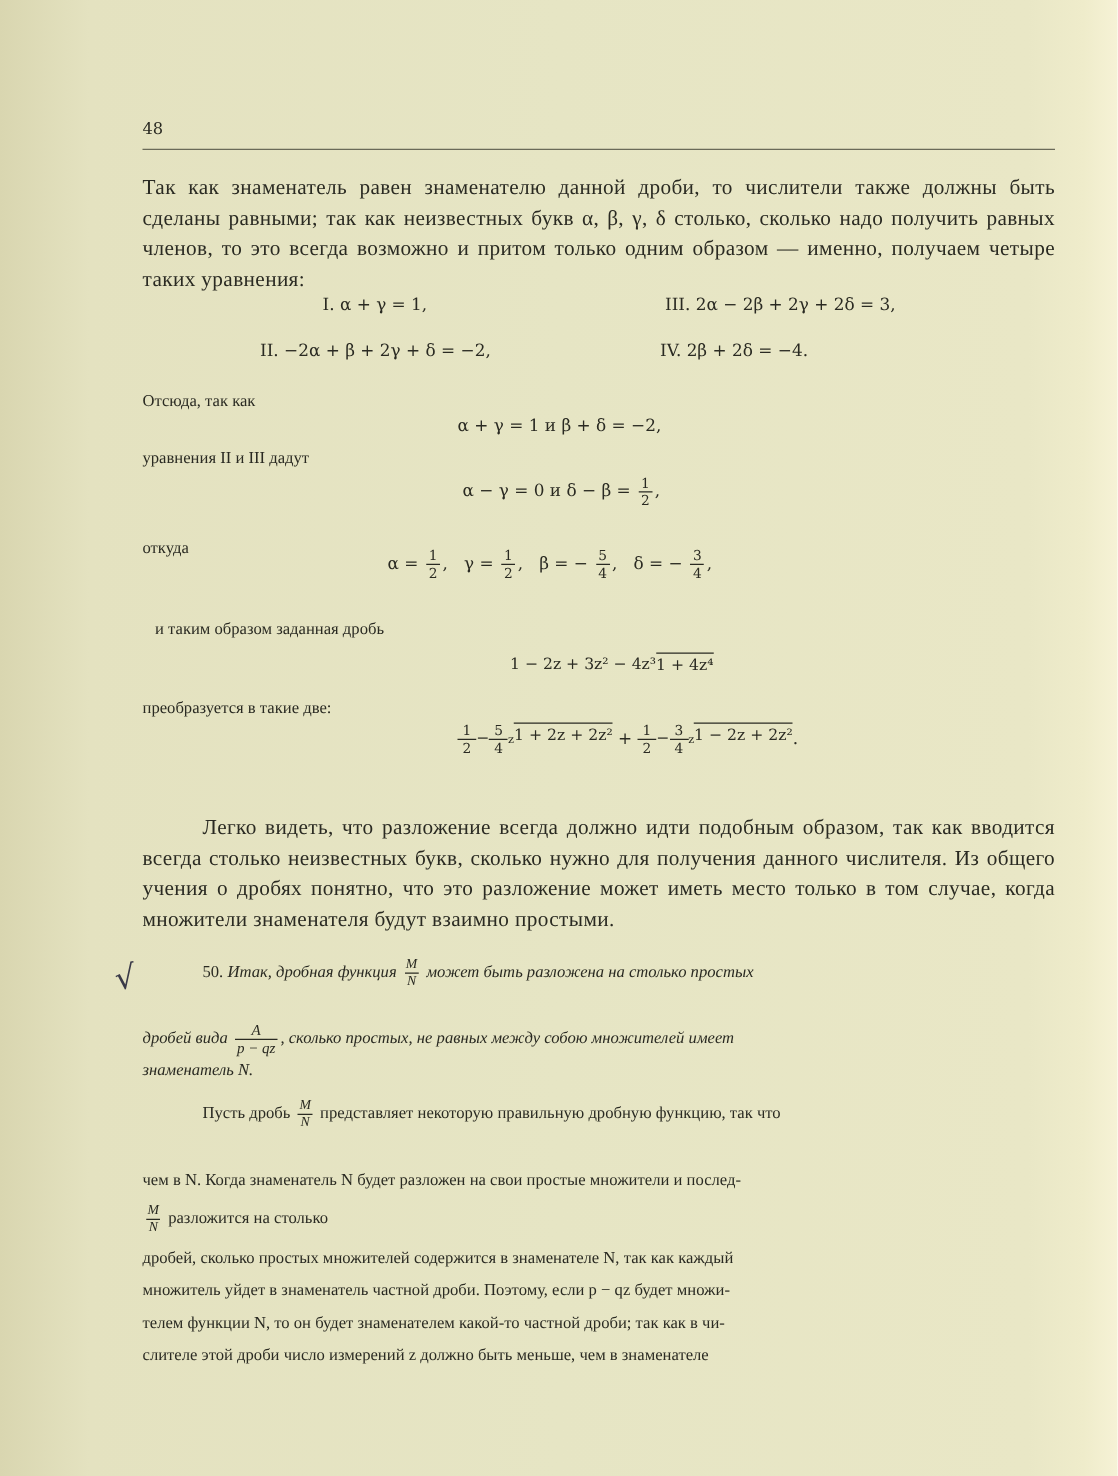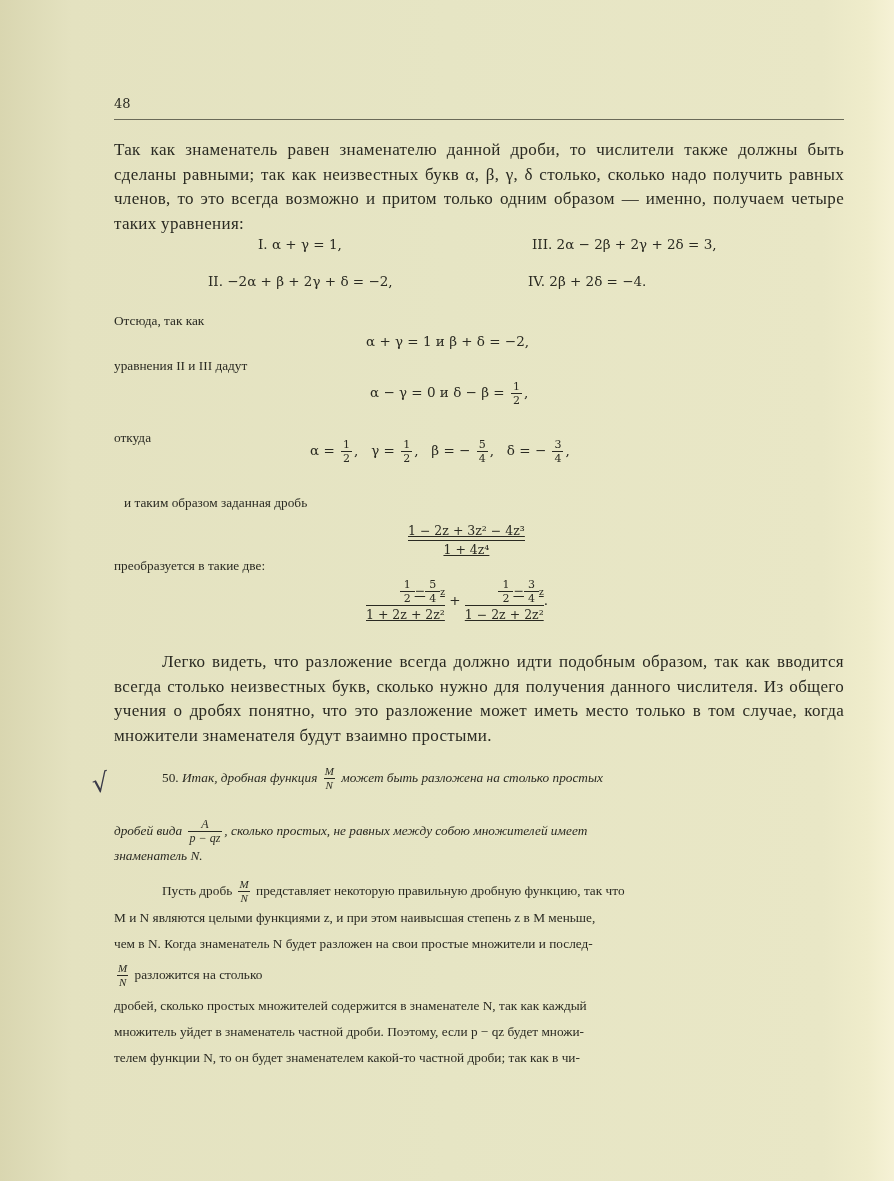--- a/index.html
+++ b/index.html
@@ -16,21 +16,21 @@
   .hdr .title { position:absolute; left:0; right:0; top:0; text-align:center; letter-spacing:1px; }
   .rule { position:absolute; top:119px; left:114px; width:730px; height:1px; background:#6a6a58; }
   .p { position:absolute; left:114px; width:730px; font-size:17px; line-height:24.5px; text-align:justify; font-family:"Liberation Serif", serif; letter-spacing:0.3px; }
   .ind { text-indent:48px; }
   .it { font-style:italic; }
   .line { position:absolute; font-size:13.3px; font-family:"Liberation Serif", serif; white-space:nowrap; }
   .eq { position:absolute; font-size:13.5px; font-family:"DejaVu Serif", serif; white-space:nowrap; }
   .frac { display:inline-flex; flex-direction:column; align-items:center; vertical-align:middle; font-size:11px; line-height:13px; margin:0 2px; }
   .frac .n { padding:0 2px; }
   .frac .d { border-top:1px solid #2a2a22; padding:0 2px; }
-  .bigfrac { display:inline-flex; flex-direction:column; align-items:flex-end; vertical-align:middle; font-size:12.5px; line-height:18px;text-decoration:underline; }
+  .bigfrac { display:inline-flex; flex-direction:row; align-items:flex-start; vertical-align:middle; font-size:12.5px; line-height:18px; }
   .bigfrac .d { border-top:1px solid #2a2a22; width:100%; text-align:center; }
   .mark { position:absolute; left:92px; top:768px; font-size:26px; color:#3a3a48; font-family:"DejaVu Sans", sans-serif; transform:rotate(-8deg); }
 </style>
 </head>
 <body>
 
 <div class="page">
 
   <div class="hdr">
     <span class="num">48</span>
@@ -142,26 +142,26 @@
   <div class="line it" style="left:114px; top:848px;">знаменатель N.</div>
 
   <div class="line" style="left:162px; top:878px;">
     <span>Пусть дробь</span>
     <span class="frac it">
         <span class="n">M</span>
         <span class="d">N</span>
       </span>
     <span>представляет некоторую правильную дробную функцию, так что</span>
   </div>
-  <div class="line" style="left:114px; top:910px;">M и N являются целыми функциями z, и при этом наивысшая степень z в M меньше,</div>
   <div class="line" style="left:114px; top:936px;">чем в N. Когда знаменатель N будет разложен на свои простые множители и послед-</div>
   <div class="line" style="left:114px; top:962px;">
     <span class="frac it">
         <span class="n">M</span>
         <span class="d">N</span>
       </span>
     <span>разложится на столько</span>
   </div>
   <div class="line" style="left:114px; top:998px;">дробей, сколько простых множителей содержится в знаменателе N, так как каждый</div>
   <div class="line" style="left:114px; top:1024px;">множитель уйдет в знаменатель частной дроби. Поэтому, если p − qz будет множи-</div>
   <div class="line" style="left:114px; top:1050px;">телем функции N, то он будет знаменателем какой-то частной дроби; так как в чи-</div>
+  <div class="line" style="left:114px; top:1076px;">слителе этой дроби число измерений z должно быть меньше, чем в знаменателе</div>
 
 </div>
 
 </body></html>

